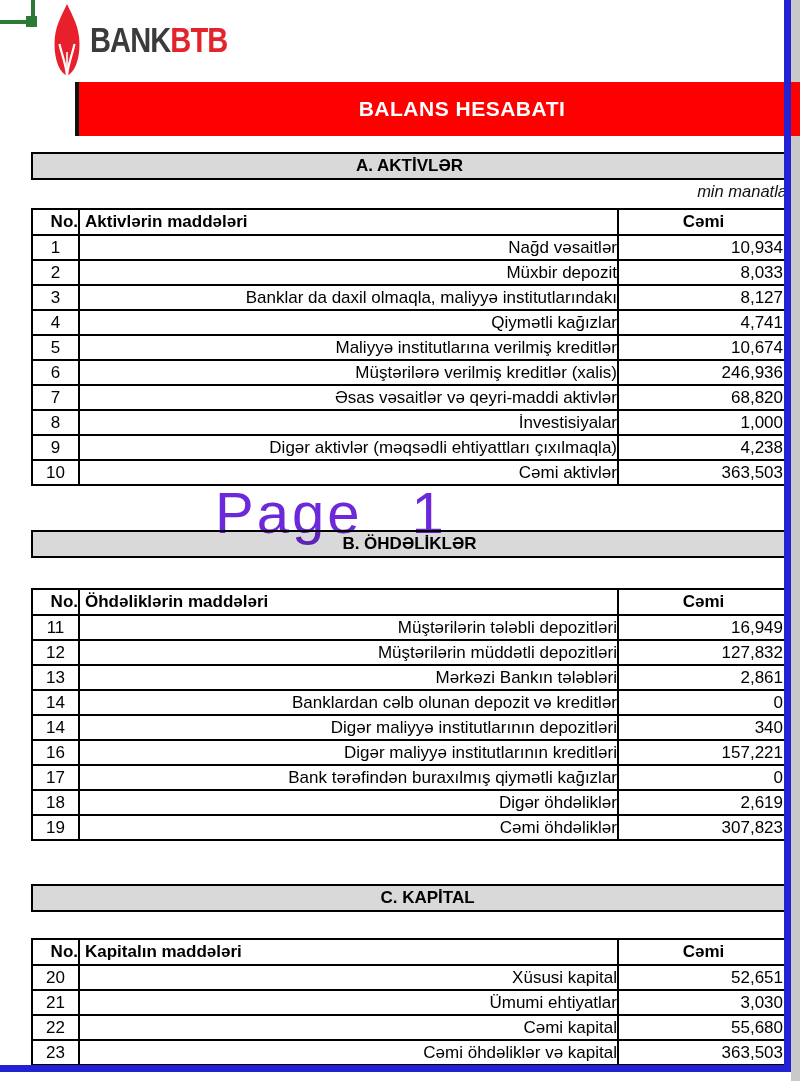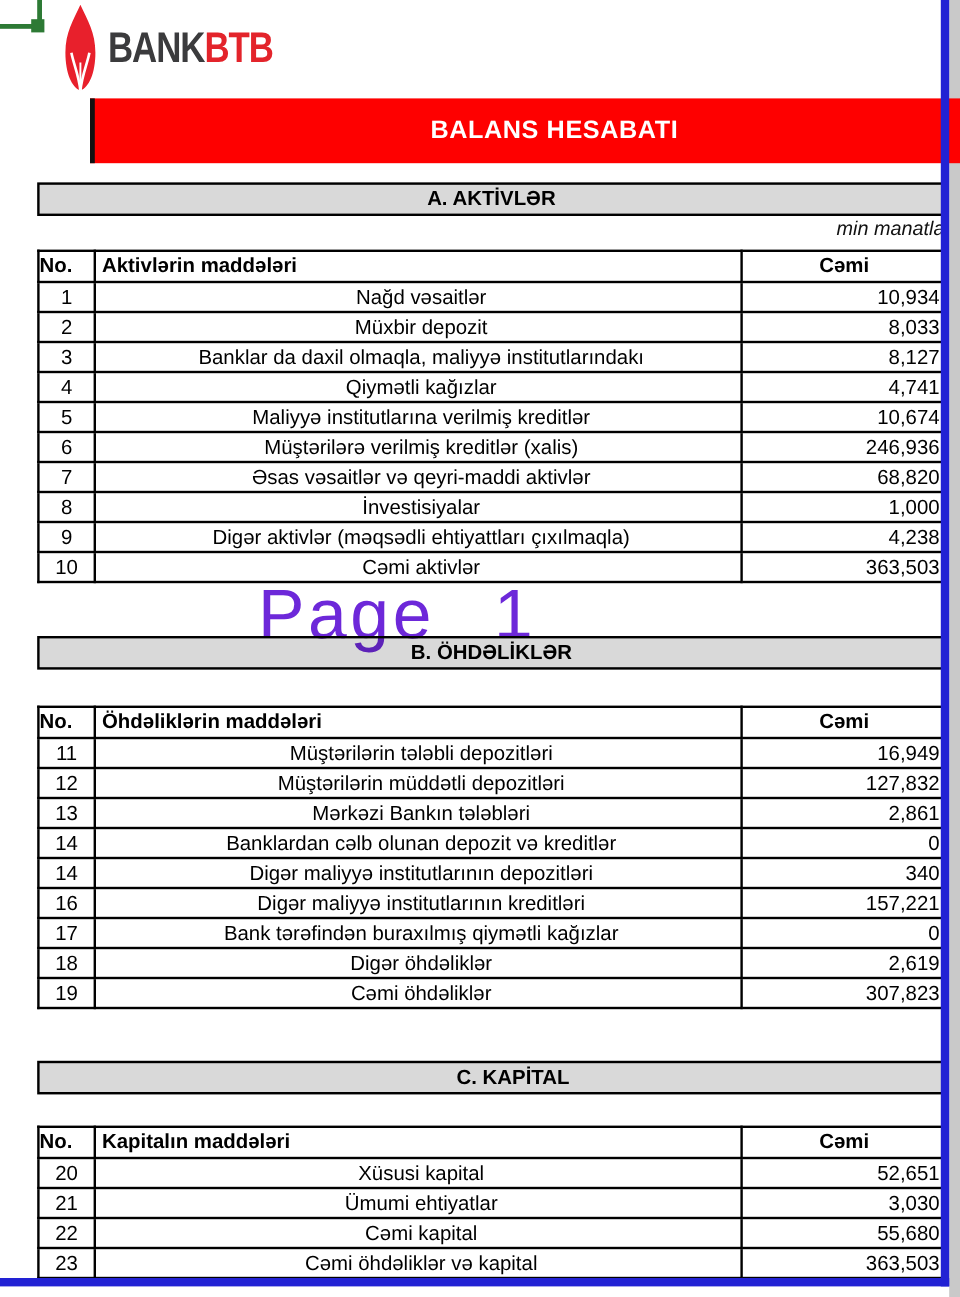--- a/index.html
+++ b/index.html
@@ -39,25 +39,25 @@
     font-size: 16.5px; color: #111; z-index: 5; }
 
   
   .tbl { left: 31px; width: 757px; z-index: 5; }
   .tbl-a { top: 208px; } .tbl-b { top: 588px; } .tbl-c { top: 938px; }
   table { border-collapse: collapse; width: 757px; table-layout: fixed; background: #fff; }
   col.c-no { width: 47px; } col.c-item { width: 539px; } col.c-val { width: 171px; }
   th, td { border: 2px solid #000; font-size: 17px; color: #000; height: 25px;
     overflow: hidden; white-space: nowrap; }
   th { height: 26px; font-weight: bold; }
-  th.h-no { text-align: left; margin-left: 24px; }
+  th.h-no { text-align: right; margin-left: 24px; }
   th.h-item { text-align: left; padding-left: 5px; }
   th.h-val { text-align: center; }
   td:nth-child(1) { text-align: center; }
-  td:nth-child(2) { text-align: center; padding-left: 5px; }
+  td:nth-child(2) { text-align: right; padding-left: 5px; }
   td:nth-child(3) { text-align: right; padding-right: 5px; }
   tr.bold-row td { font-weight: normal; }
 
   
   .watermark { left: 215px; top: 484px; font-size: 58px; color: #6d28d9; letter-spacing: 3px;
     word-spacing: 30px; z-index: 10; mix-blend-mode: multiply; white-space: nowrap; line-height: 1; }
 
   
   .frame-right { left: 784px; top: 0; width: 7px; height: 1072px; background: #2222d4; z-index: 20; }
   .frame-bottom { left: 0; top: 1065px; width: 791px; height: 7px; background: #2222d4; z-index: 20; }

